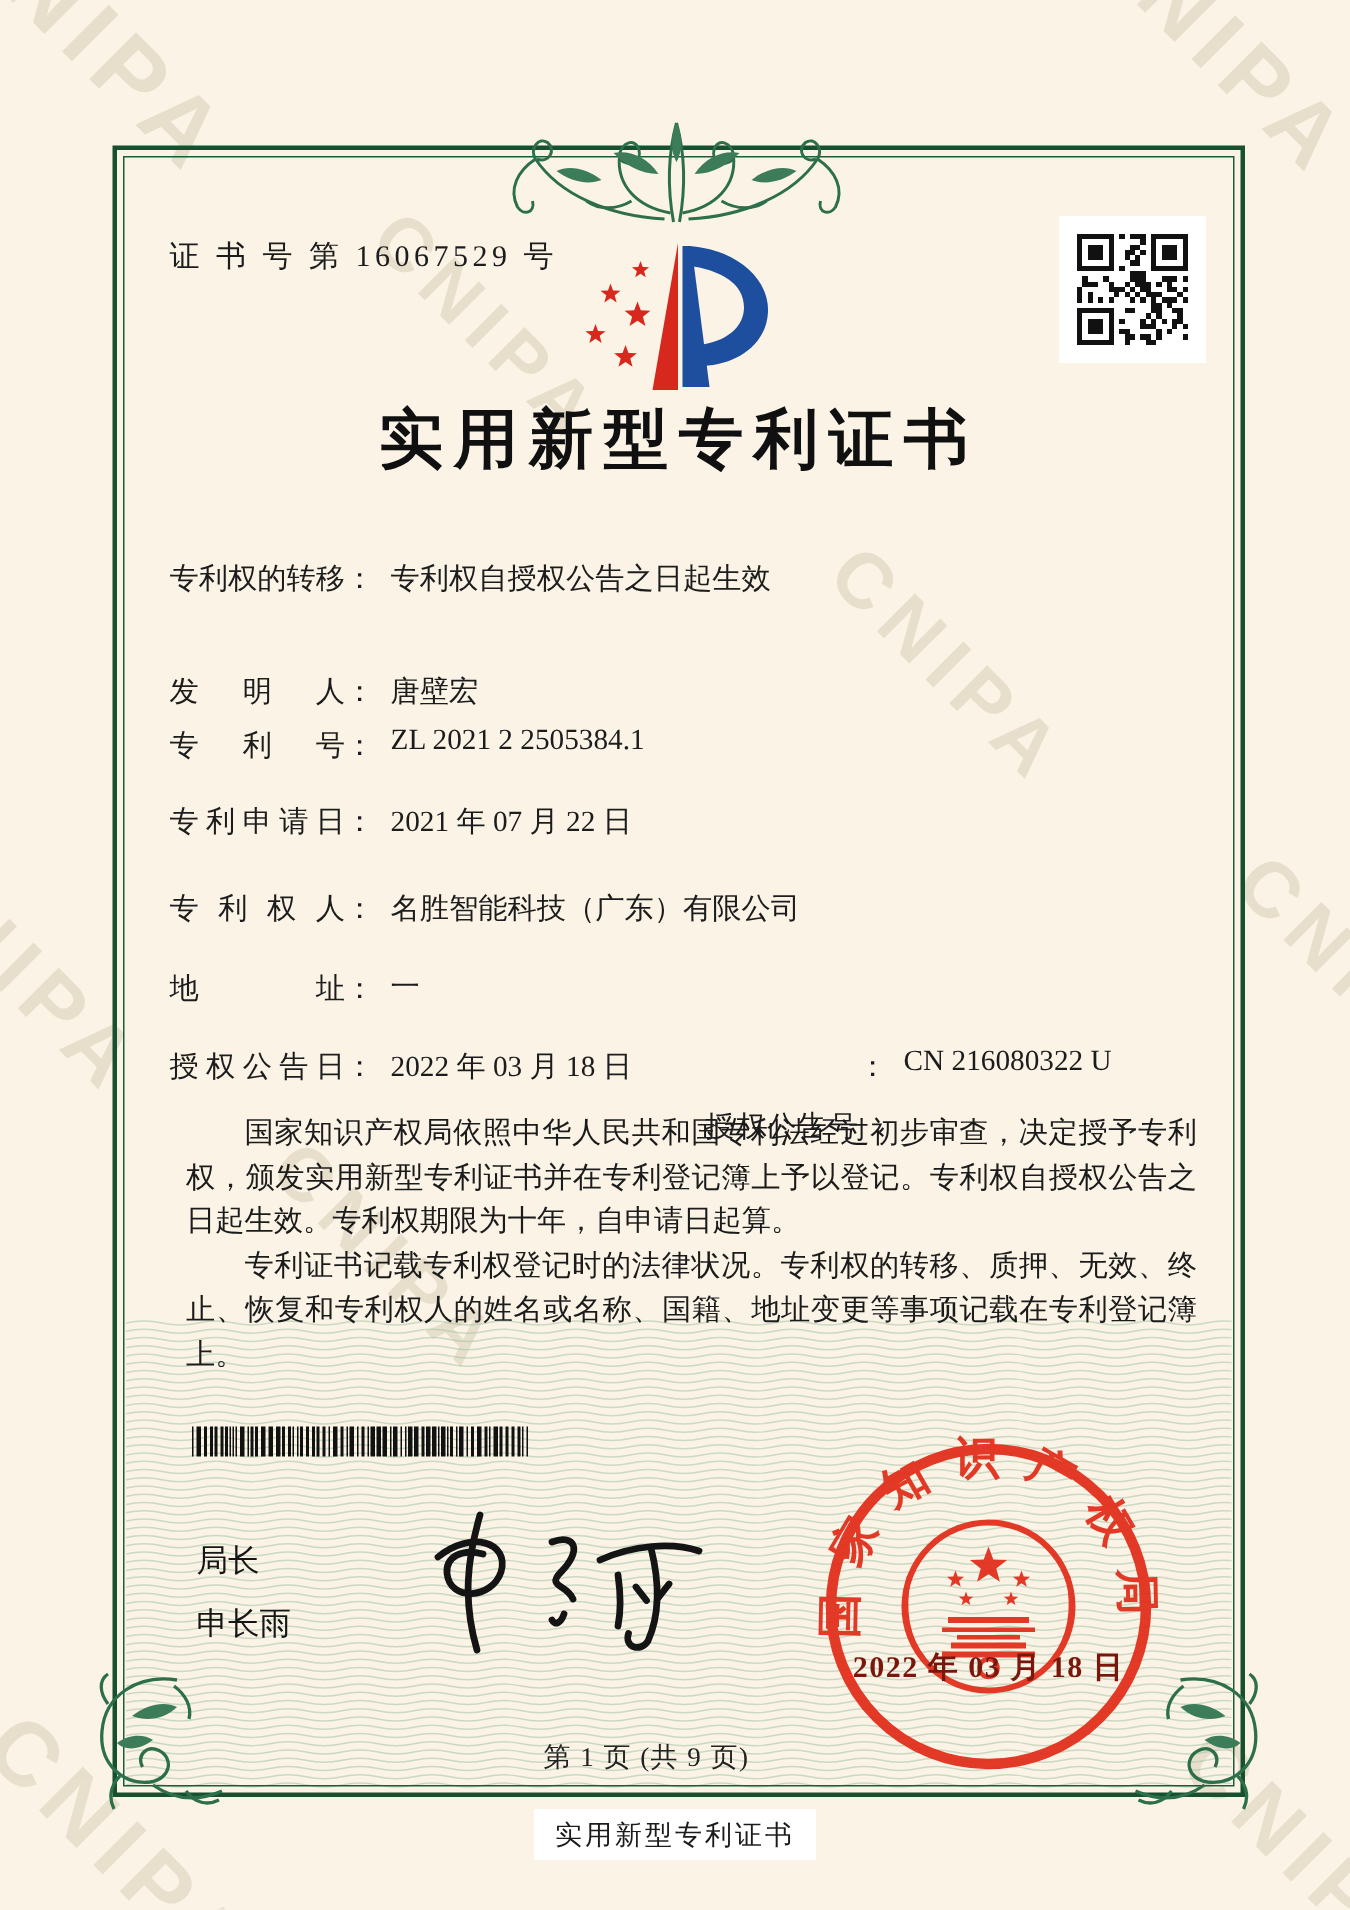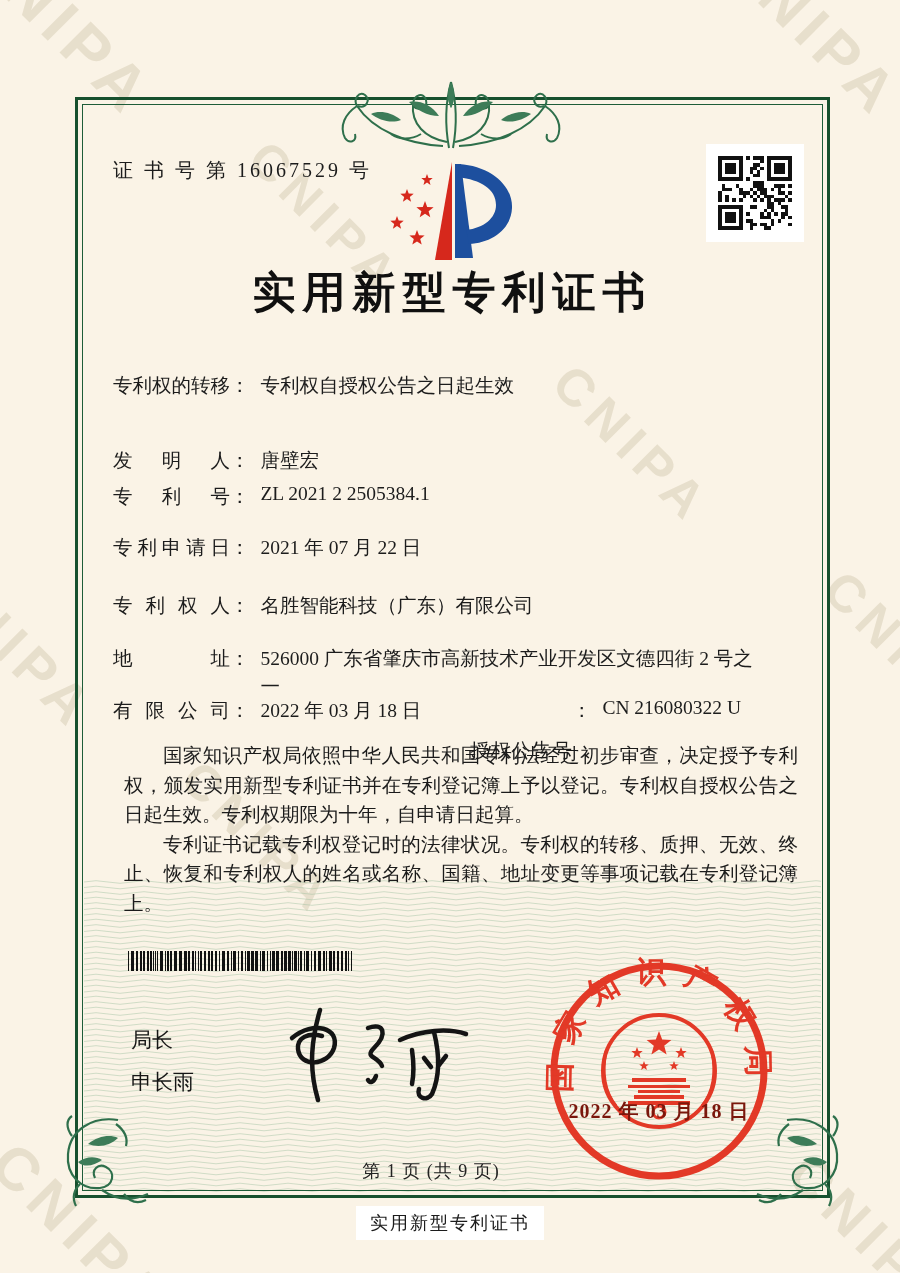--- a/index.html
+++ b/index.html
@@ -428,24 +428,24 @@
 <div class="frow r4">
   <span class="flabel">专利申请日</span><span class="fcolon">：</span>
   <span class="fvalue">2021 年 07 月 22 日</span>
 </div>
 <div class="frow r5">
   <span class="flabel">专利权人</span><span class="fcolon">：</span>
   <span class="fvalue">名胜智能科技（广东）有限公司</span>
 </div>
 <div class="frow r6">
   <span class="flabel">地址</span><span class="fcolon">：</span>
-  <span class="fvalue"><span>526000 广东省肇庆市高新技术产业开发区文德四街 2 号之</span><span>一</span></span>
+  <span class="fvalue"><span>一</span></span>
 </div>
 <div class="frow r7">
-  <span class="flabel">有限公司</span><span class="fcolon">：</span>
+  <span class="flabel">授权公告日</span><span class="fcolon">：</span>
   <span class="fvalue">2022 年 03 月 18 日</span>
   <span class="fgroup-b">
     <span class="flabel">授权公告号</span><span class="fcolon">：</span>
     <span class="fvalue">CN 216080322 U</span>
   </span>
 </div>
 
 <div class="body-text">
   <p>国家知识产权局依照中华人民共和国专利法经过初步审查，决定授予专利权，颁发实用新型专利证书并在专利登记簿上予以登记。专利权自授权公告之日起生效。专利权期限为十年，自申请日起算。</p>
   <p>专利证书记载专利权登记时的法律状况。专利权的转移、质押、无效、终止、恢复和专利权人的姓名或名称、国籍、地址变更等事项记载在专利登记簿上。</p>

